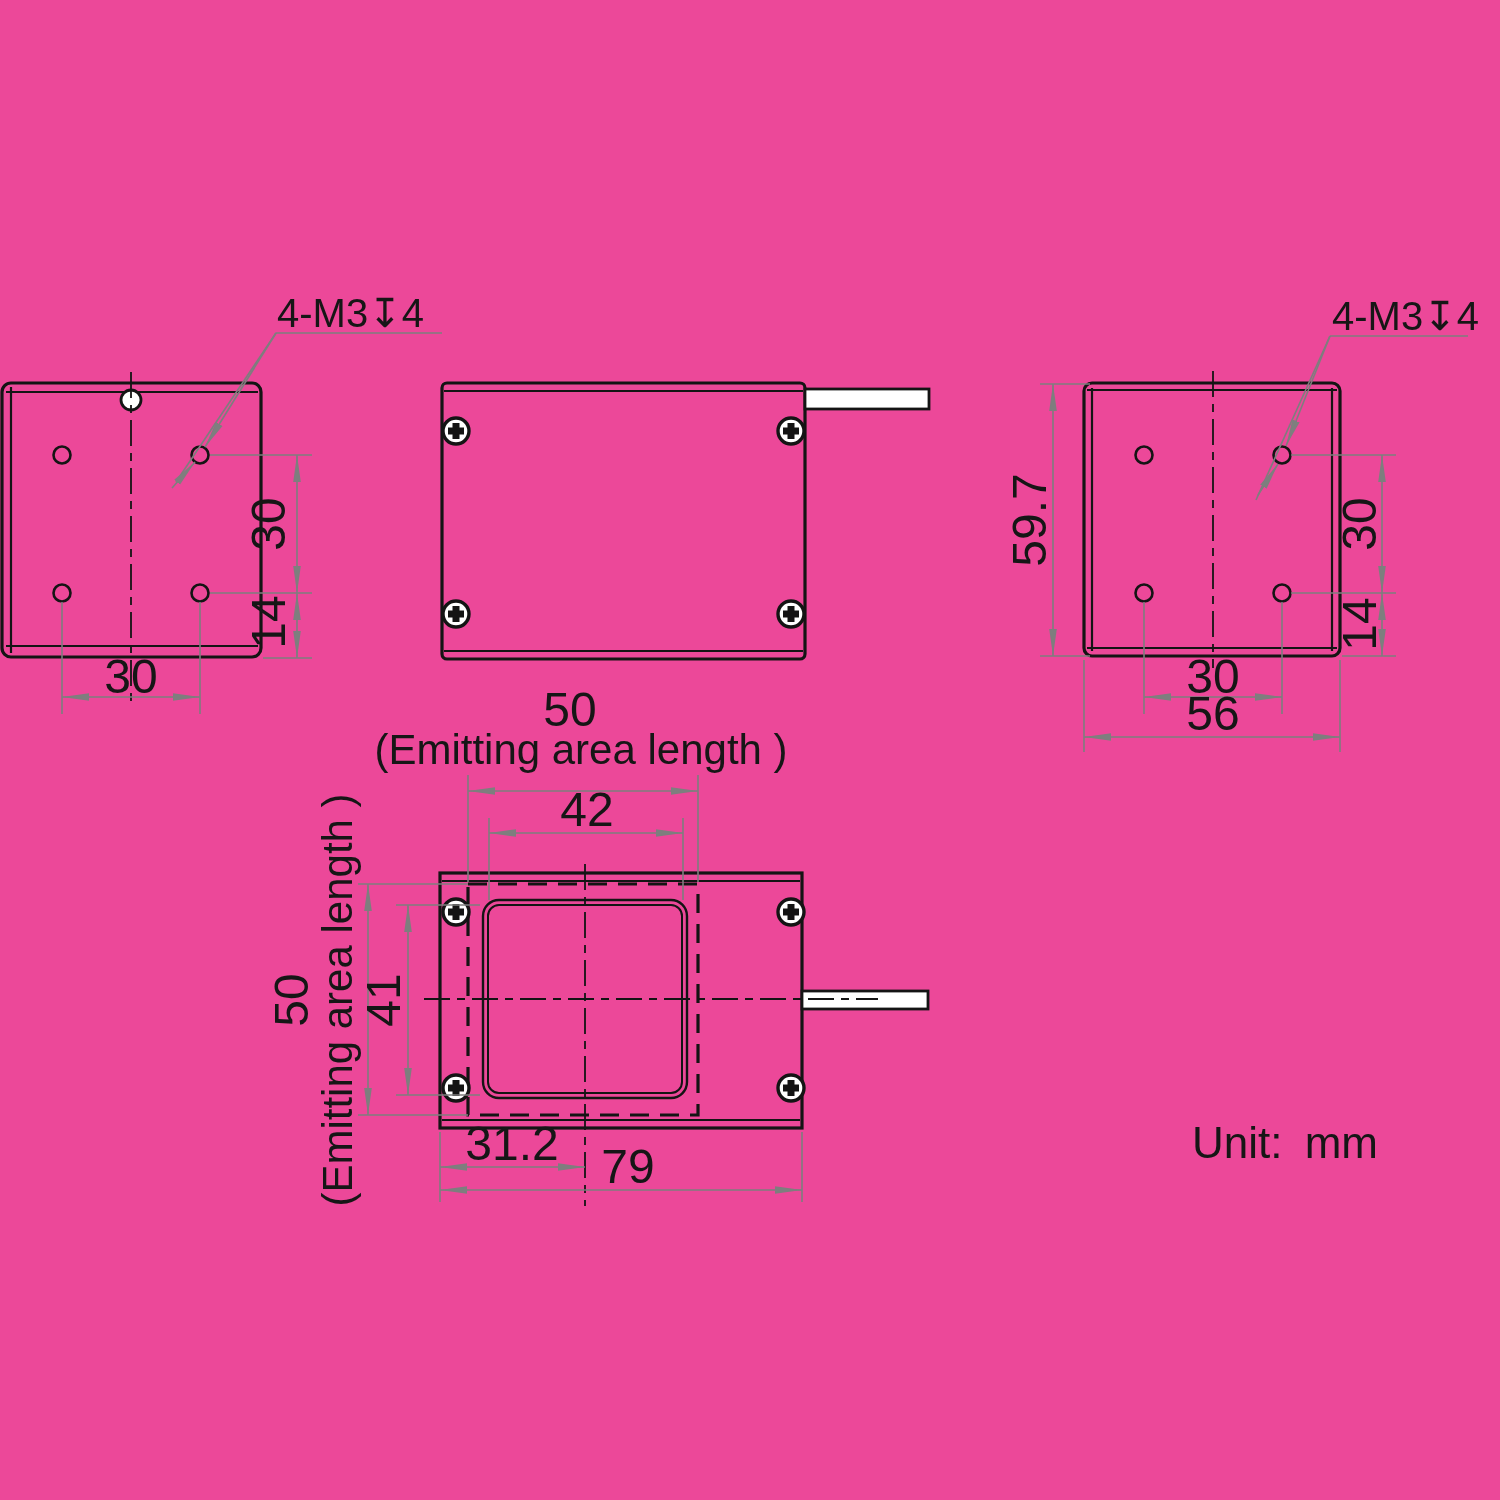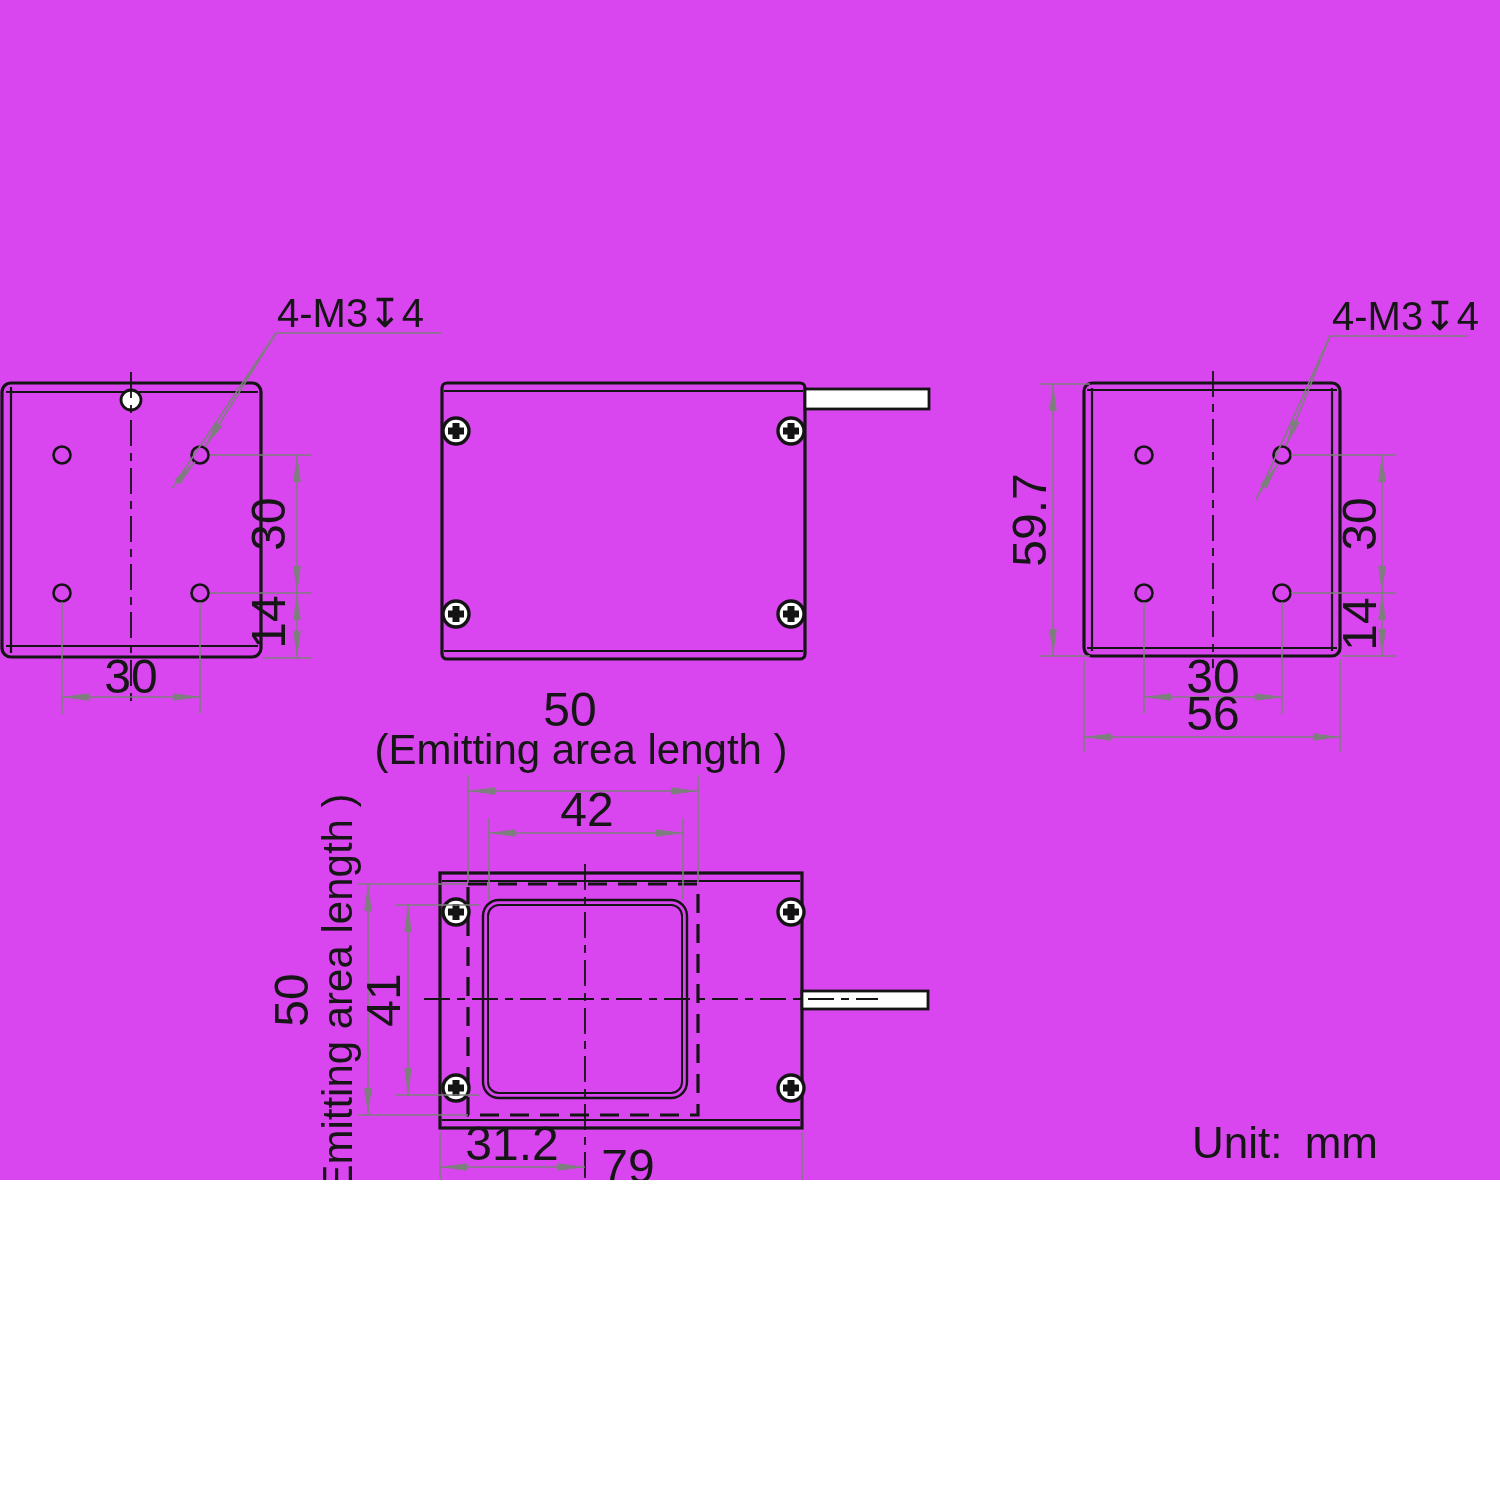--- a/index.html
+++ b/index.html
@@ -1,16 +1,16 @@
 <!DOCTYPE html>
 <html><head>
 <meta charset="utf-8">
 <style>
   html,body{margin:0;padding:0;background:#ffffff;}
-  .stage{width:1500px;height:1180px;position:relative;background:#d946ef;overflow:hidden;}
+  .stage{width:1500px;height:1500px;position:relative;background:#ec4899;overflow:hidden;}
   svg{display:block;}
   text{font-family:"Liberation Sans","DejaVu Sans",sans-serif;fill:#161616;}
   .dimnum{font-size:48px;}
   .callout{font-size:40px;}
   .note{font-size:42px;}
   .unit{font-size:44px;word-spacing:10px;}
   .obj{stroke:#141414;fill:none;}
   .objw{stroke:#141414;fill:#ffffff;}
   .thin{stroke-width:2.2;}
   .thick{stroke-width:3.2;}

